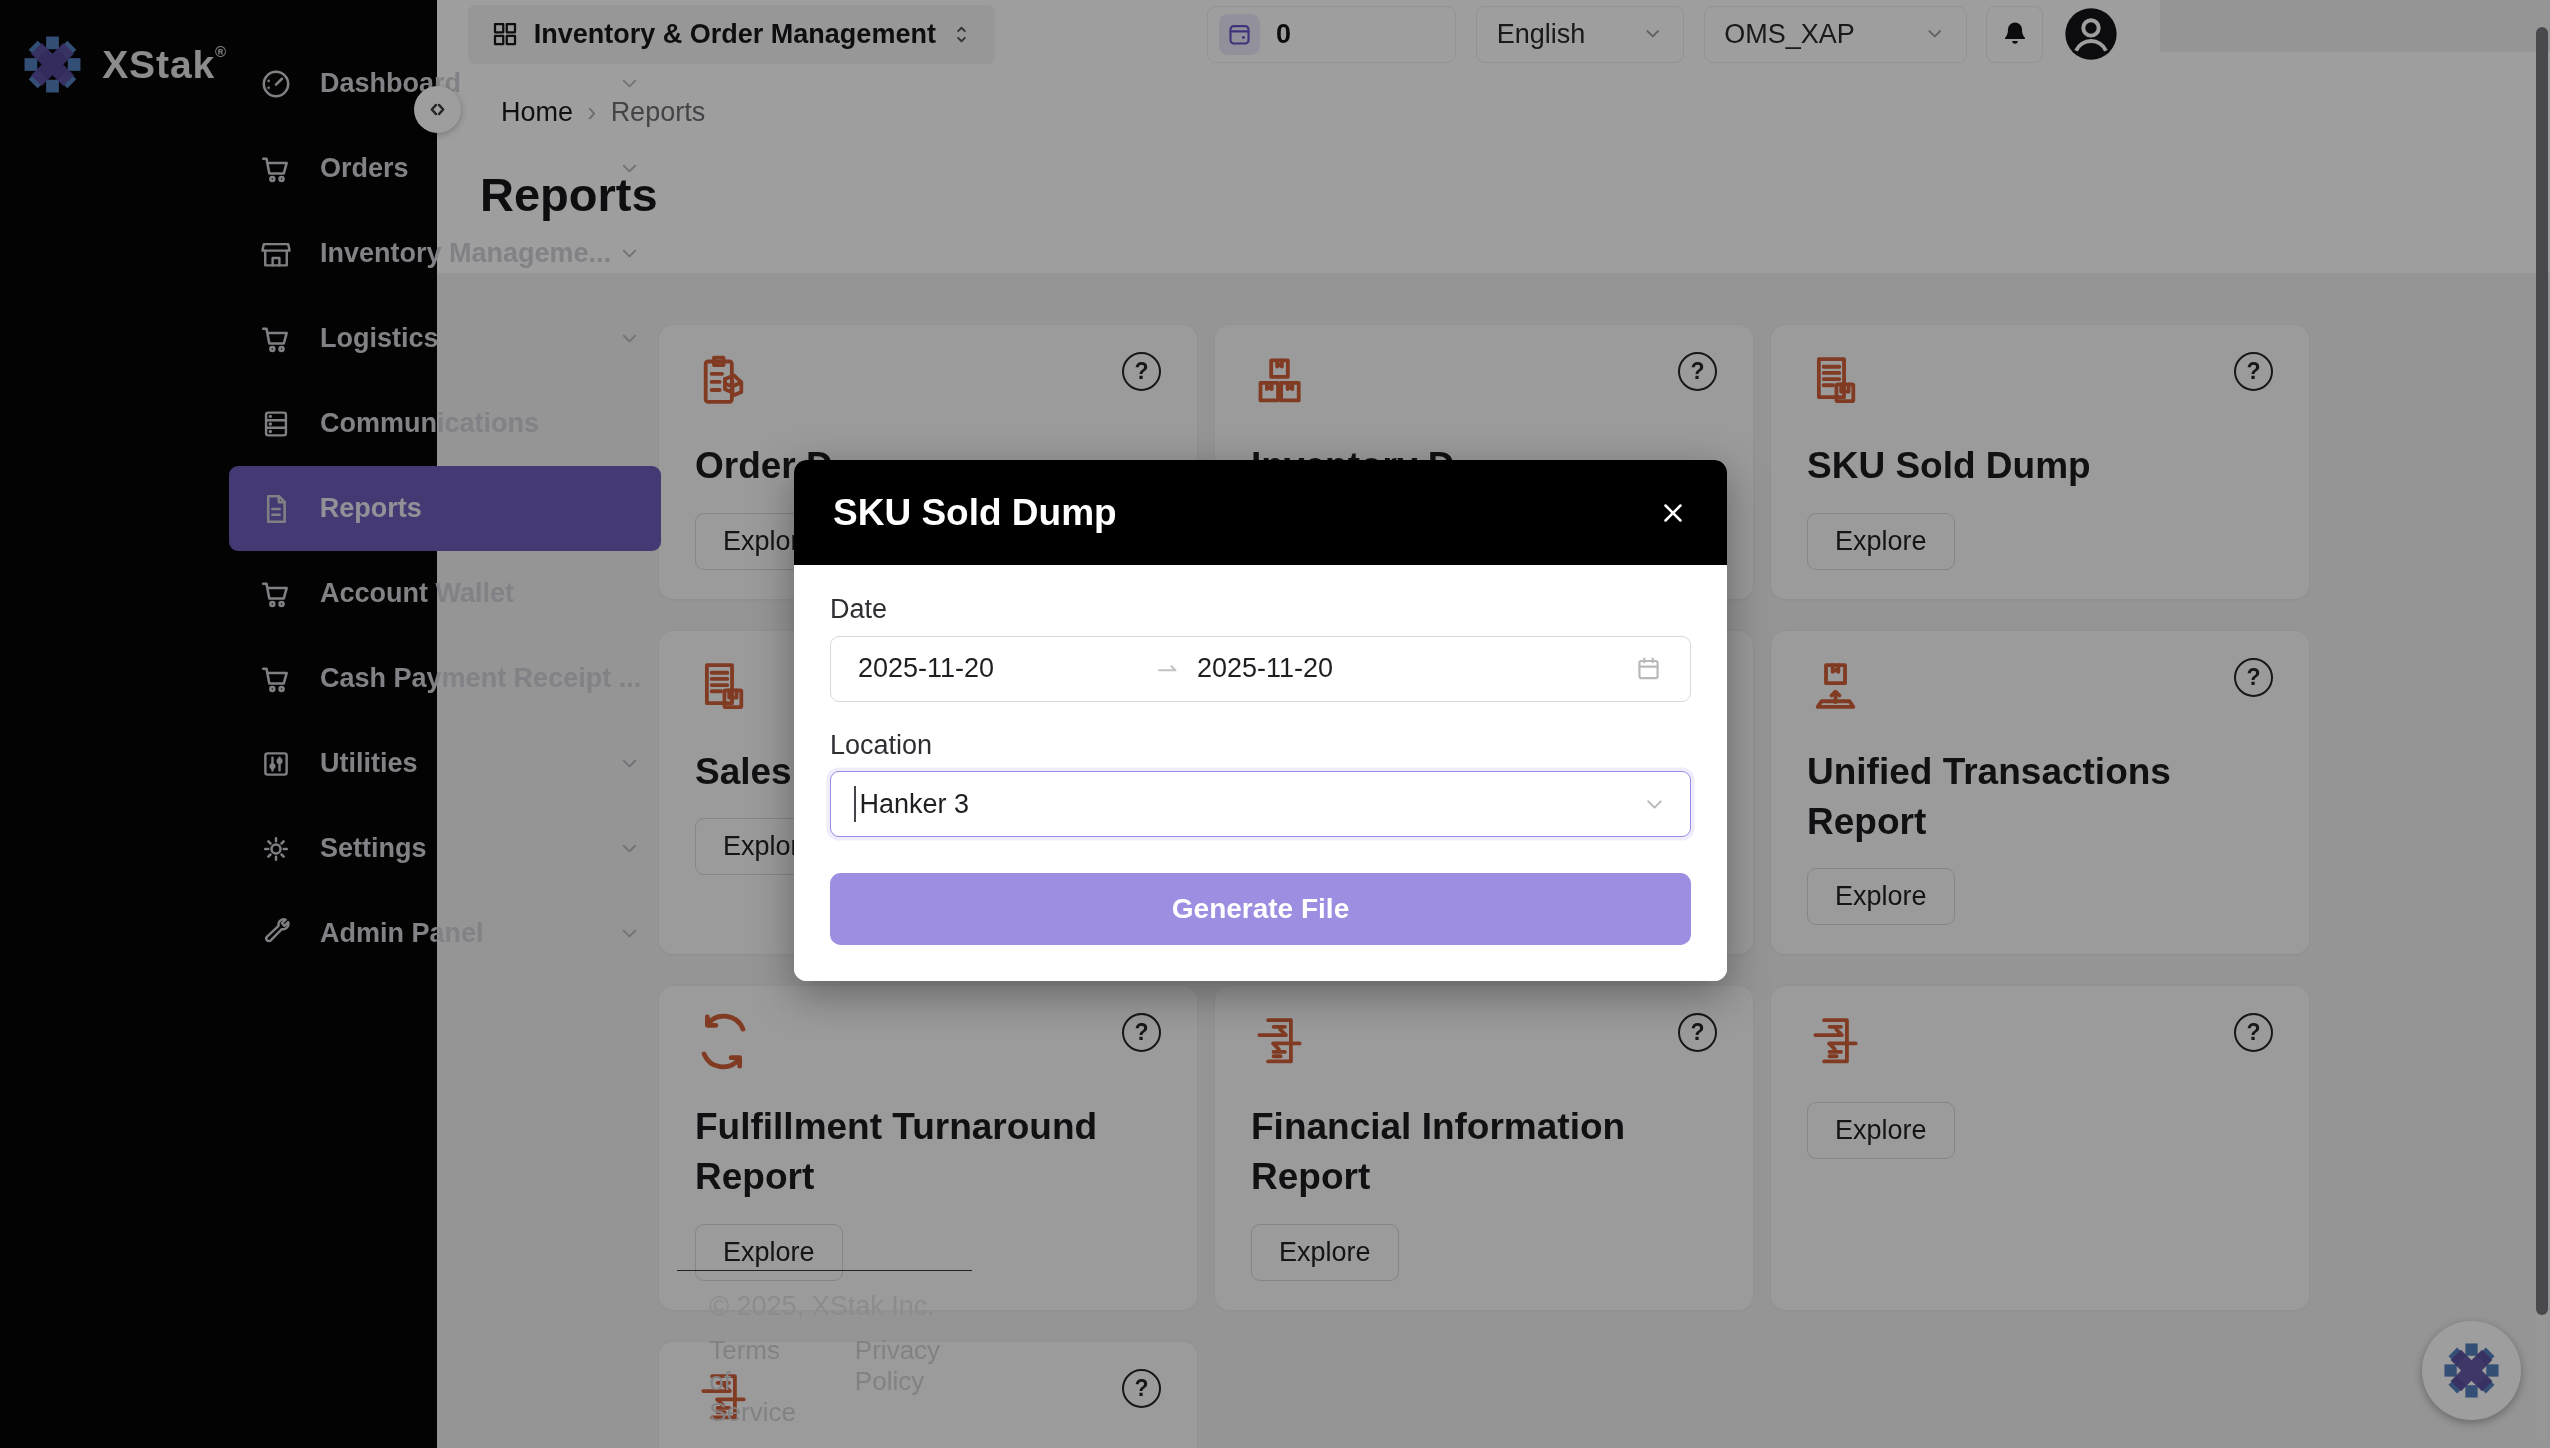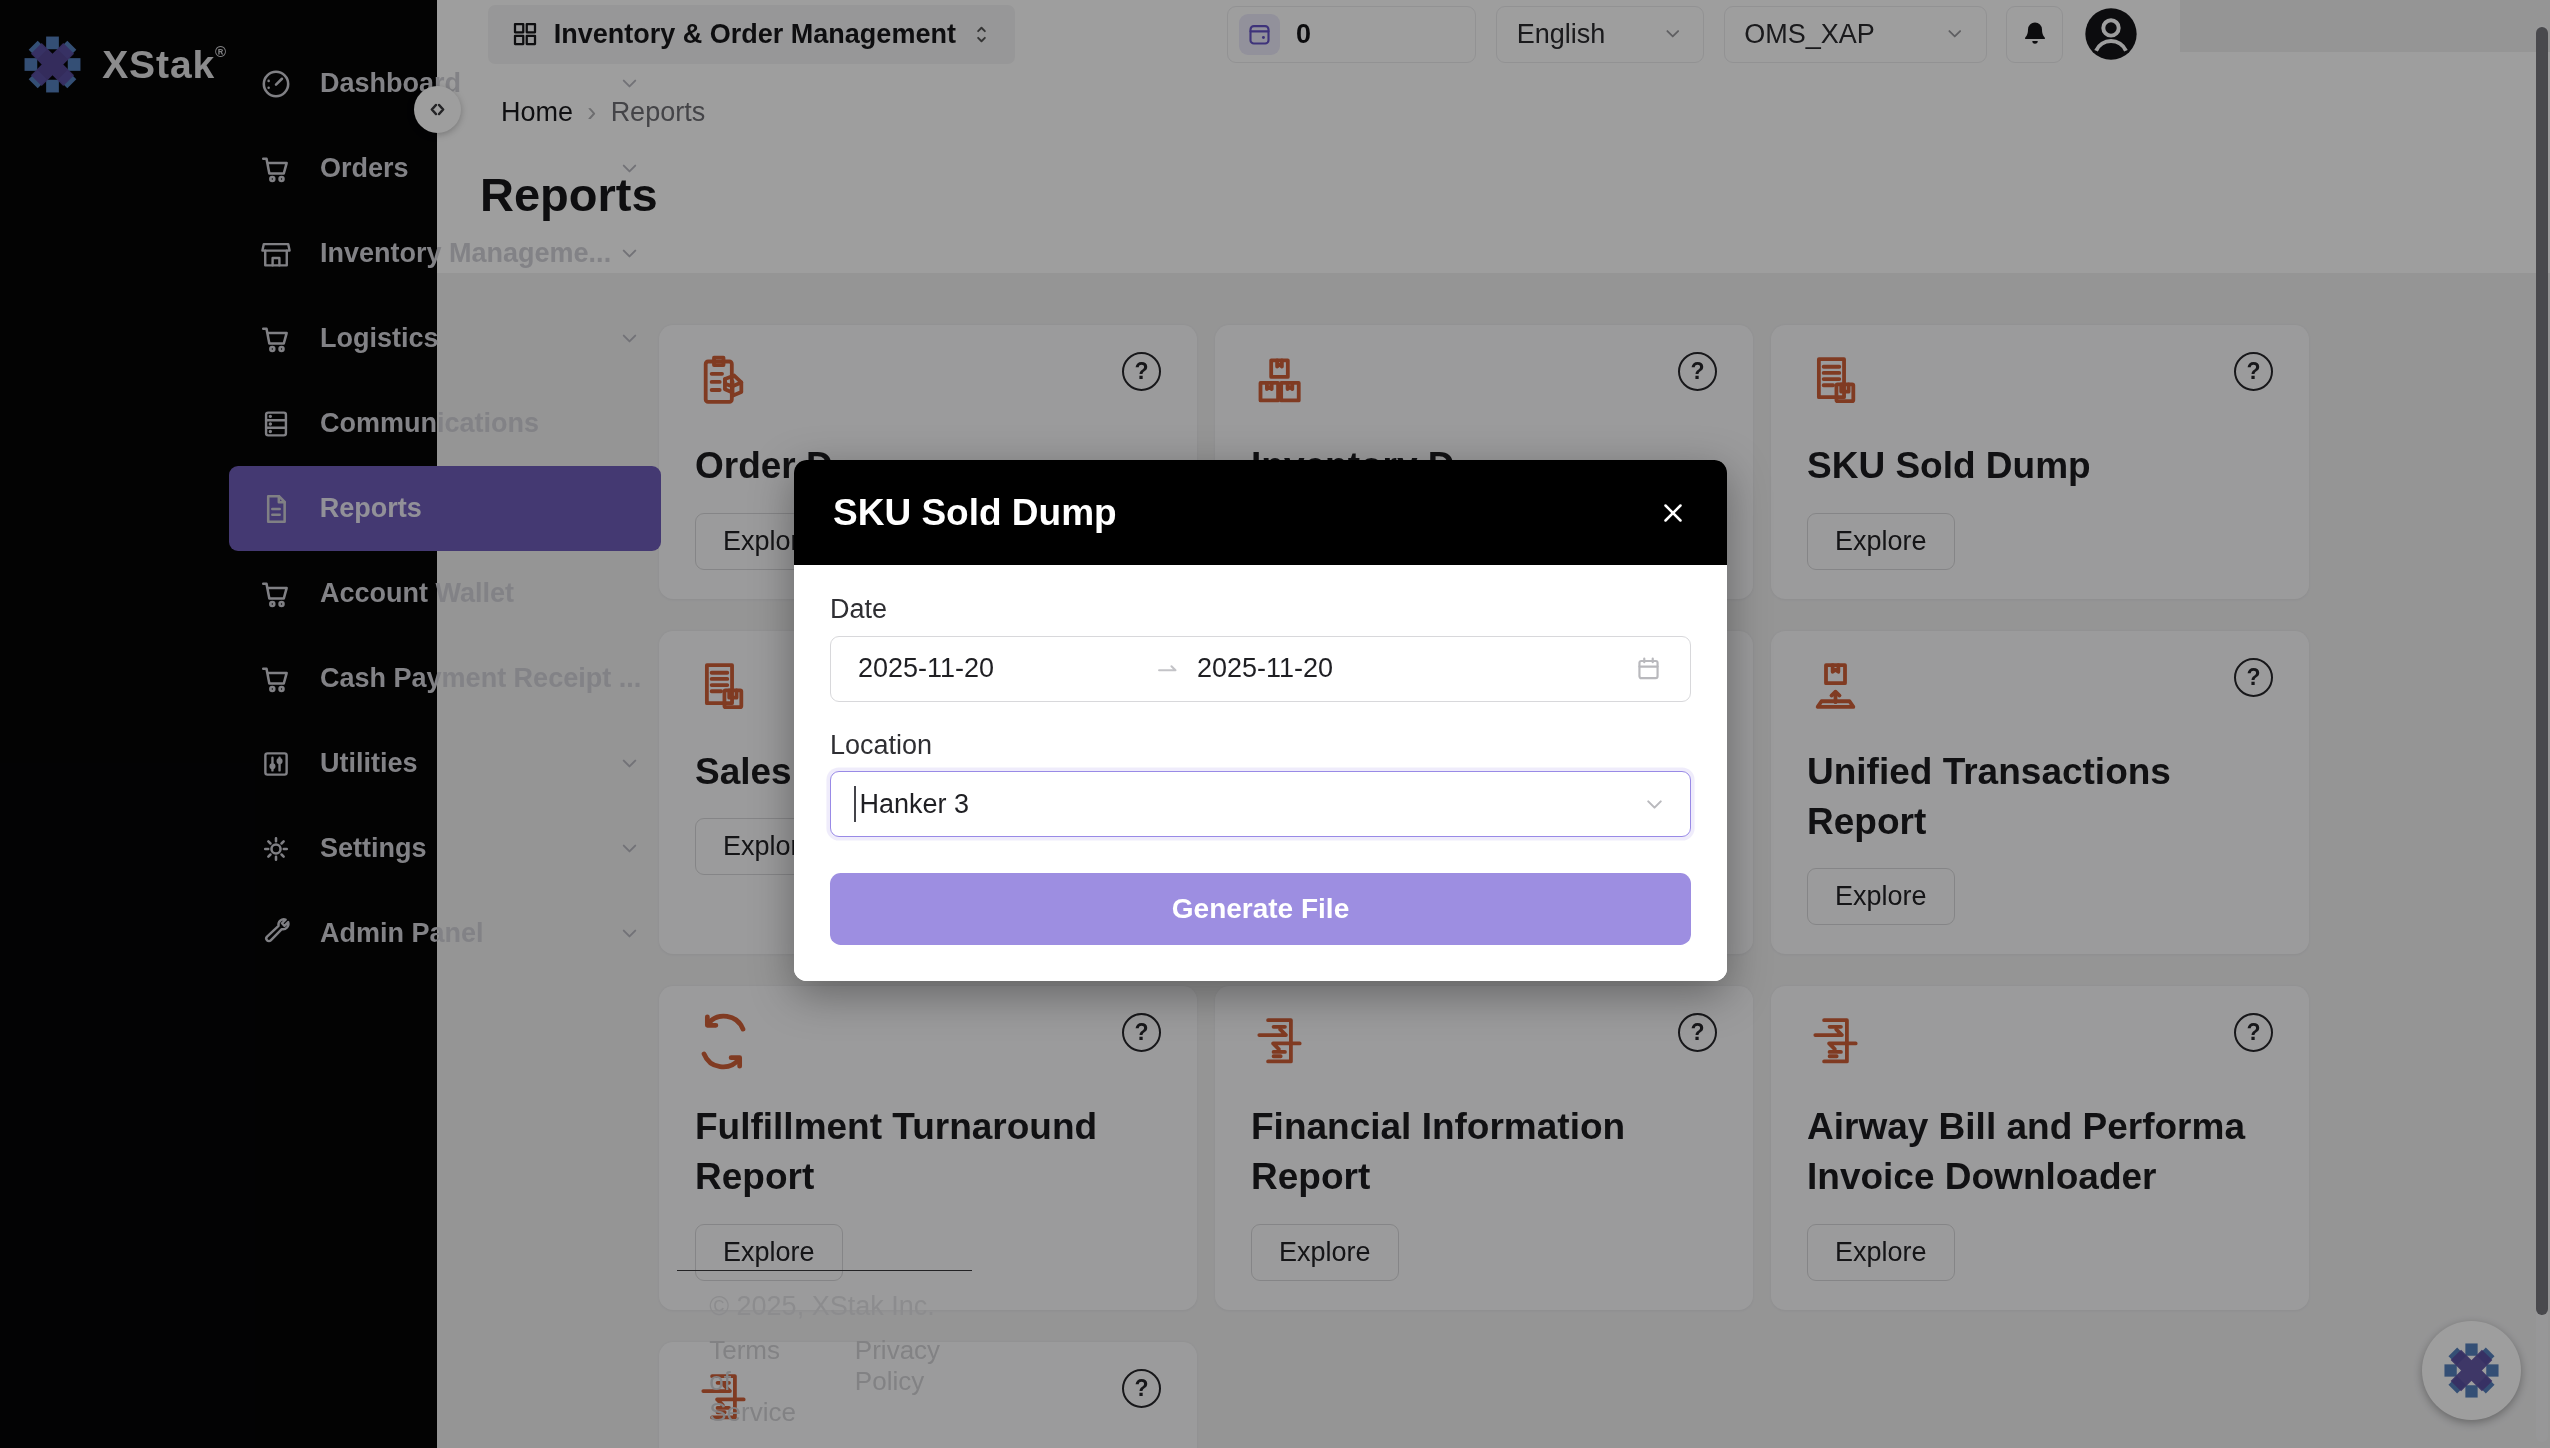--- a/index.html
+++ b/index.html
@@ -23,21 +23,21 @@
   .nav-item .ni-icon { width:34px; height:34px; margin-right:27px; color:#cfcfd6; flex:0 0 auto; }
   .nav-item .ni-chev { width:23px; height:23px; margin-left:auto; color:#b9b9c0; }
   .nav-item.active { background:var(--accent-purple); border-radius:9px; margin:0 16px 0 1.8px;
     padding-left:30px; color:#eceaf6; }
   .sidebar-footer { margin-top:auto; border-top:0.9px solid #39393d; padding:19.7px 32px 21.5px; }
   .sf-copy { font-size:27px; color:#e3e3e6; }
   .sf-links { display:flex; gap:59px; margin-top:12.5px; }
   .sf-links span { font-size:26px; color:#d2d2d6; cursor:pointer; }
 
   
-  .topbar { position:absolute; left:437px; top:0; width:1743px; height:68px; background:#ffffff;
+  .topbar { position:absolute; left:417px; top:0; width:1743px; height:68px; background:#ffffff;
     display:flex; align-items:center; z-index:5; }
   .app-switcher { margin-left:51px; background:#f4f4f5; border-radius:7.2px; height:59px;
     display:flex; align-items:center; padding:0 21.5px; gap:14.3px; cursor:pointer; }
   .app-switcher .as-grid { width:30px; height:30px; color:#17171a; }
   .app-switcher .as-label { font-size:27px; font-weight:700; color:#17171a; }
   .app-switcher .as-caret { width:23px; height:23px; color:#555; }
   .topbar-right { margin-left:auto; margin-right:41px; display:flex; align-items:center; gap:19.7px; }
   .pillbox { height:57px; border:1.3px solid #ececee; border-radius:9px; background:#fff;
     display:flex; align-items:center; }
   .wallet-pill { width:249px; padding:0 10.7px; gap:16px; cursor:pointer; }
@@ -457,21 +457,21 @@
         </div><div class="card-title">Financial Information Report</div><button class="explore-btn">Explore</button></div>
       <div class="card"><div class="card-top">
           <span class="card-ico">
             <svg viewBox="0 0 24 24" fill="none" stroke="currentColor" stroke-linecap="round" stroke-linejoin="round" stroke-width="1.6">
               <path d="M7.2 3h9.6v17.4H7.2"></path>
               <path d="M9.5 5.8h4.8M9.5 16.4h4.8M9.5 18.2h3"></path>
               <path d="M3.5 9.3h11.2l-2.4-2.4M20.5 12.8H9.3l2.4 2.4"></path>
             </svg>
           </span>
           <span class="help-ico">?</span>
-        </div><div class="card-title">Airway Bill and Performa Invoice Downloader</div><button class="explore-btn">Explore</button></div>
+        </div><button class="explore-btn">Explore</button></div>
       <div class="card">
         <div class="card-top">
           <span class="card-ico">
             <svg viewBox="0 0 24 24" fill="none" stroke="currentColor" stroke-linecap="round" stroke-linejoin="round" stroke-width="1.6">
               <path d="M7.2 3h9.6v17.4H7.2"></path>
               <path d="M9.5 5.8h4.8M9.5 16.4h4.8M9.5 18.2h3"></path>
               <path d="M3.5 9.3h11.2l-2.4-2.4M20.5 12.8H9.3l2.4 2.4"></path>
             </svg>
           </span>
           <span class="help-ico">?</span>

